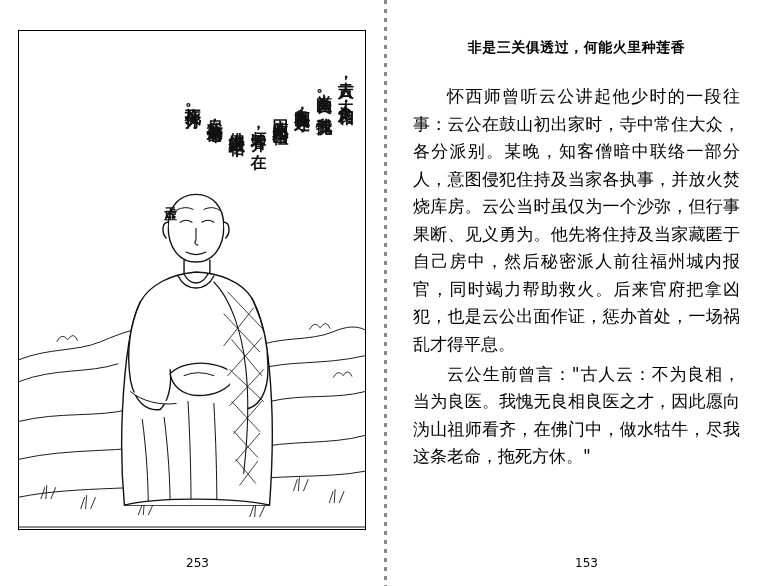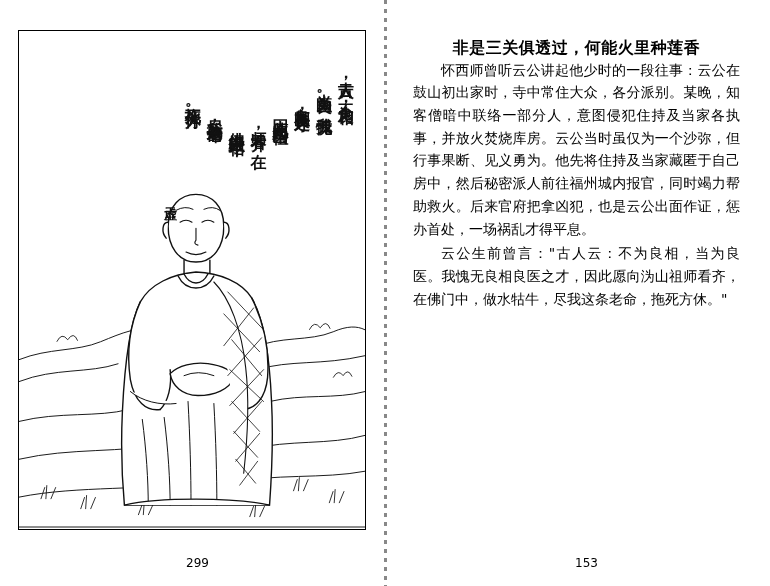--- a/index.html
+++ b/index.html
@@ -90,33 +90,33 @@
   
   .page-right {
     position: relative;
     width: 385px;
     height: 586px;
     box-sizing: border-box;
     padding: 30px 30px 0 28px;
   }
 
   .article-title {
-    font-family: Liberation Serif, serif;
+    font-family: Liberation Sans, sans-serif;
     font-weight: bold;
-    font-size: 16px;
+    font-size: 14px;
     letter-spacing: 0.5px;
     color: #000;
     text-align: center;
-    margin: 8px 0 0 0;
+    margin: 8px 0 27px 0;
     line-height: 1.3;
   }
 
   .para {
     font-family: "DejaVu Sans", "Liberation Sans", sans-serif;
-    font-size: 14px;
+    font-size: 17px;
     line-height: 1.62;
     color: #000;
     text-align: justify;
     text-justify: inter-ideograph;
     text-indent: 2em;
     margin: 0 0 2px 0;
   }
 
   
   .folio {
@@ -226,21 +226,21 @@
         <div class="poem-col c3">良相良医之才，</div>
         <div class="poem-col c4">因此愿向沩山祖</div>
         <div class="poem-col c5">师看齐，在</div>
         <div class="poem-col c5">佛门中做水牯牛</div>
         <div class="poem-col c4">尽我这条老命，</div>
         <div class="poem-col c3">拖死方休。</div>
         <div class="poem-col sign">虚云</div>
       </div>
     </div>
 
-    <div class="folio folio-left">299</div>
+    <div class="folio folio-left">253</div>
   </div>
 
   <div class="gutter"></div>
 
   <div class="page-right">
     <h1 class="article-title">非是三关俱透过，何能火里种莲香</h1>
     <p class="para">怀西师曾听云公讲起他少时的一段往事：云公在鼓山初出家时，寺中常住大众，各分派别。某晚，知客僧暗中联络一部分人，意图侵犯住持及当家各执事，并放火焚烧库房。云公当时虽仅为一个沙弥，但行事果断、见义勇为。他先将住持及当家藏匿于自己房中，然后秘密派人前往福州城内报官，同时竭力帮助救火。后来官府把拿凶犯，也是云公出面作证，惩办首处，一场祸乱才得平息。</p>
     <p class="para">云公生前曾言："古人云：不为良相，当为良医。我愧无良相良医之才，因此愿向沩山祖师看齐，在佛门中，做水牯牛，尽我这条老命，拖死方休。"</p>
   </div>
 

